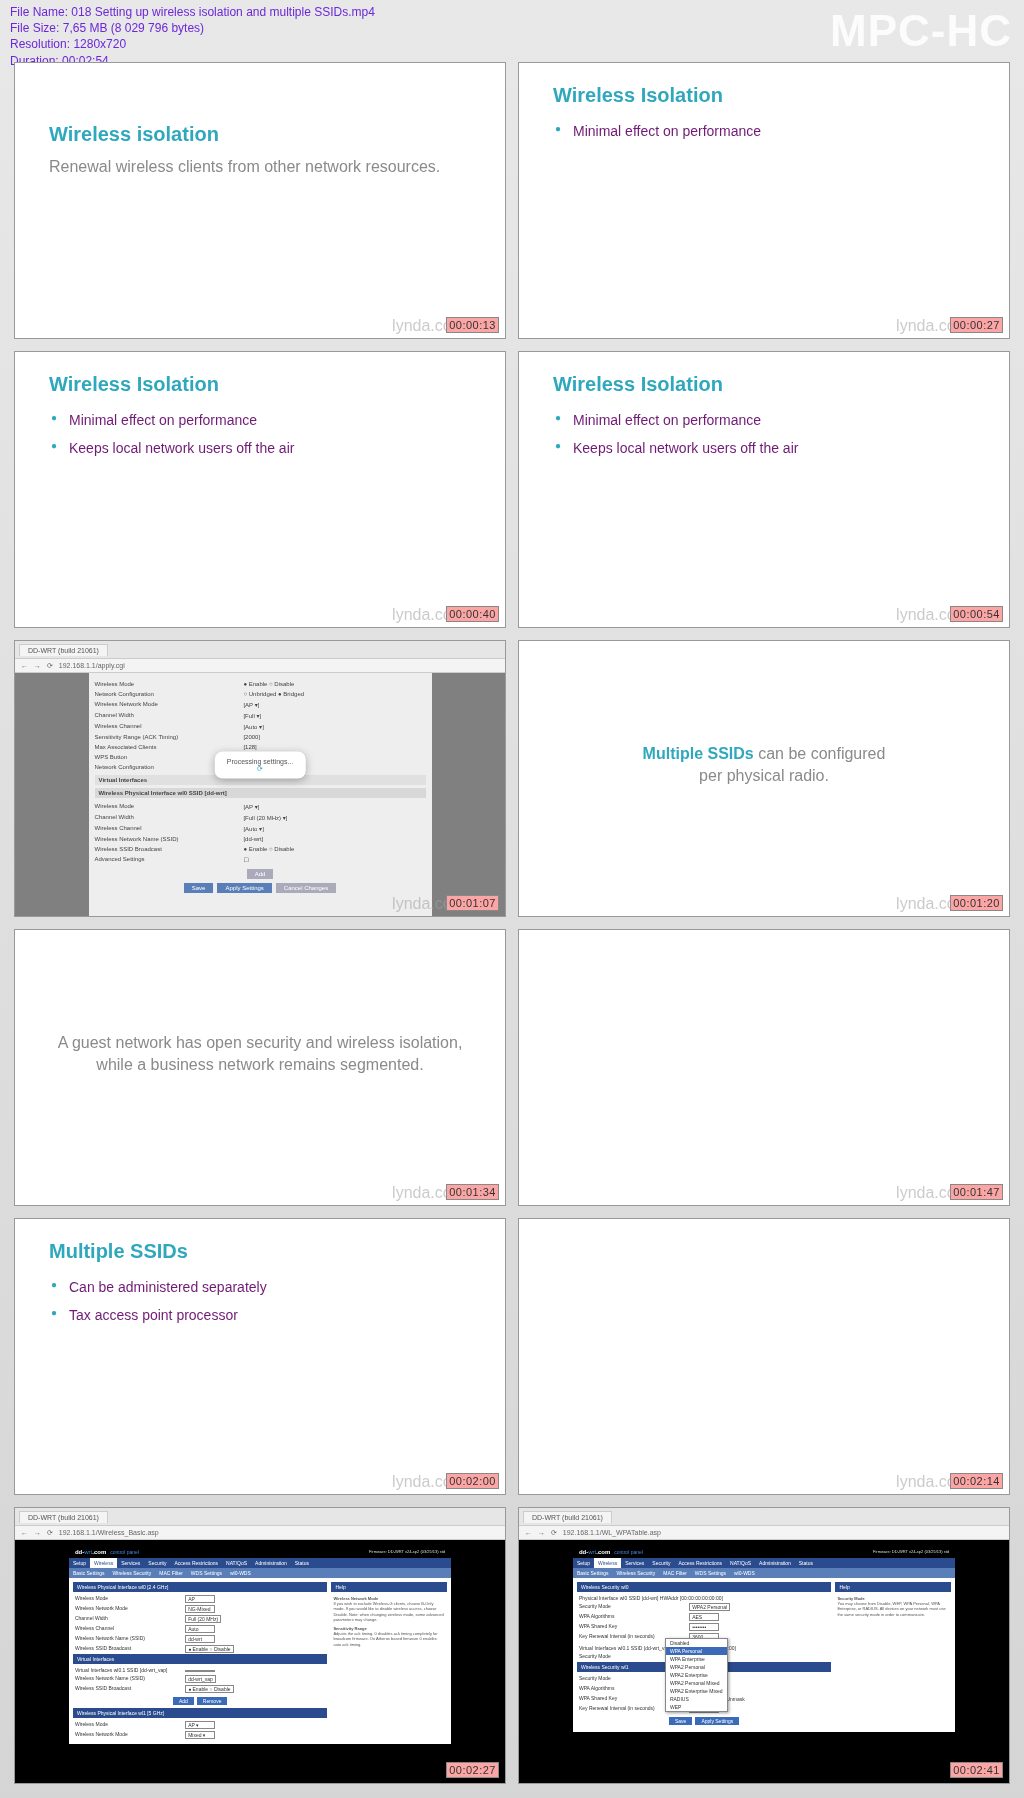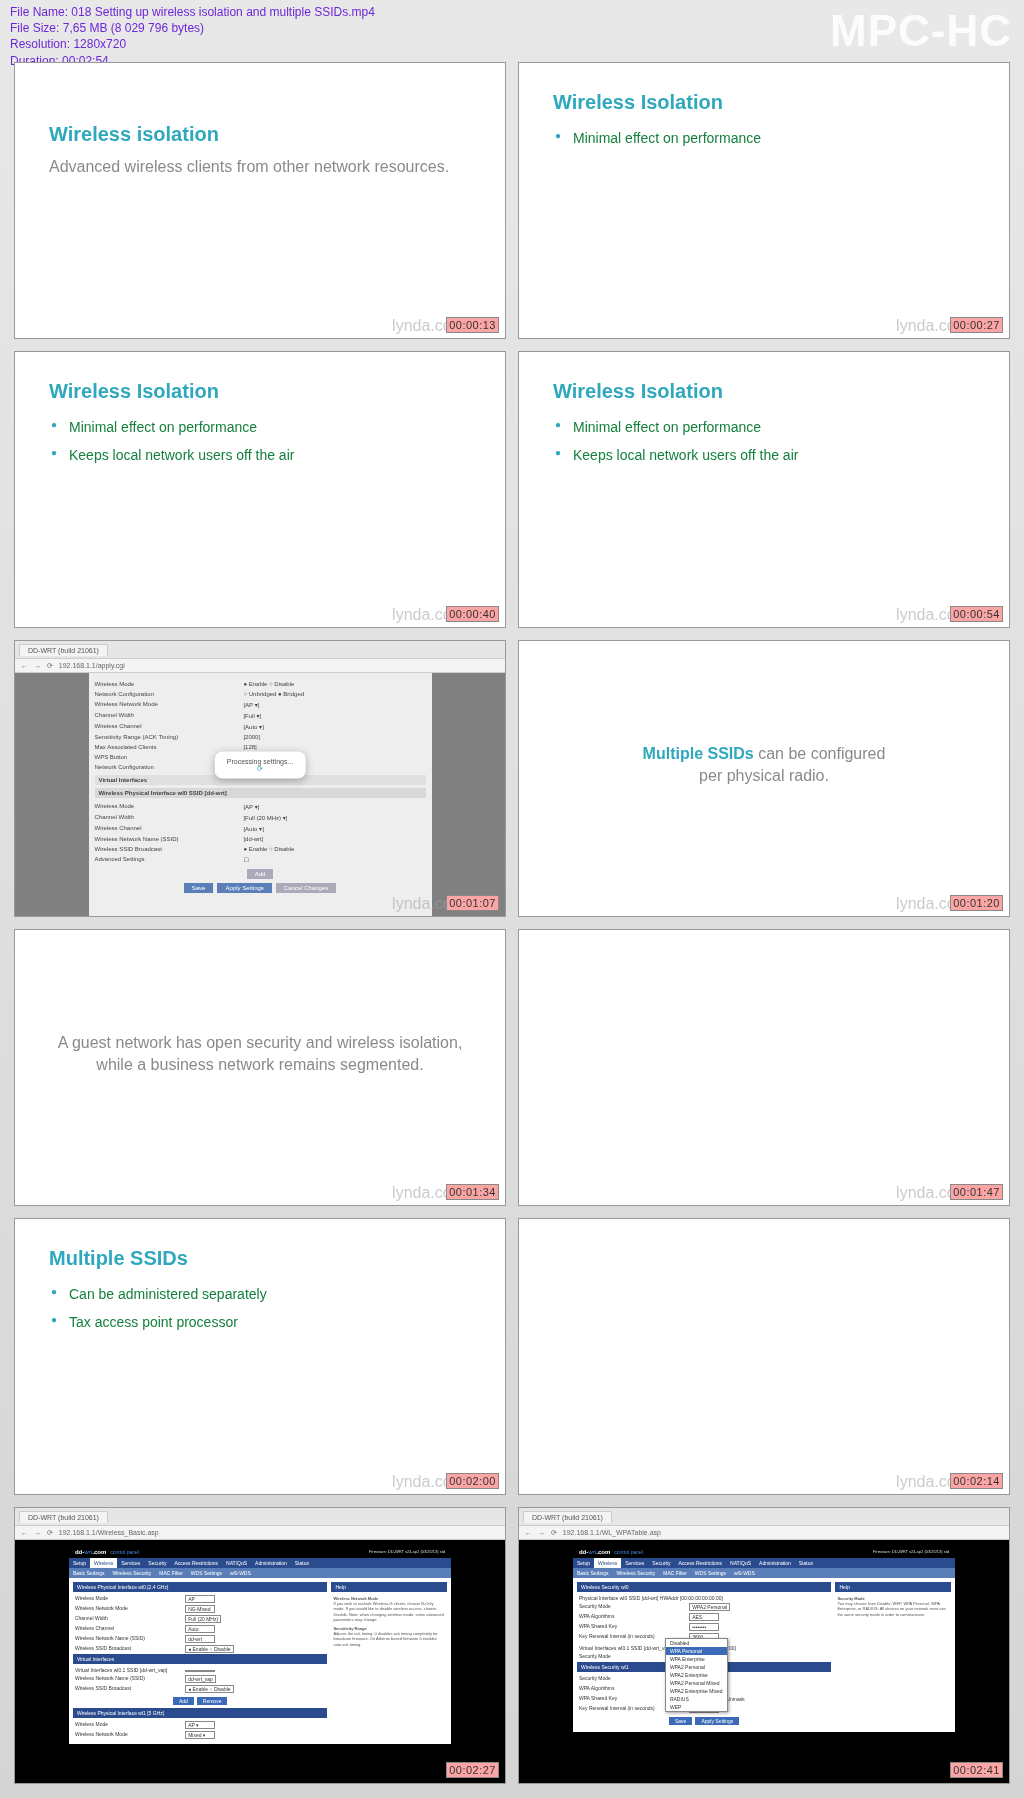--- a/index.html
+++ b/index.html
@@ -55,38 +55,38 @@
 .watermark {
   position: absolute;
   bottom: 3px; right: 40px;
   font-size: 16px;
   color: rgba(160,160,160,0.55);
   font-family: Arial, sans-serif;
   z-index: 4;
   font-weight: 400;
 }
 .slide-content {
-  padding: 28px 34px;
+  padding: 21px 34px;
 }
 .slide-title {
   font-size: 20px;
   color: #2fa8bd;
   font-weight: 600;
   margin-bottom: 10px;
 }
 .slide-sub {
   font-size: 16px;
   color: #8a8a8a;
   line-height: 1.35;
   font-weight: 500;
 }
 .bullets { list-style: none; }
 .bullets li {
   font-size: 14px;
-  color: #15803d;
+  color: #701a75;
   padding: 6px 0 6px 20px;
   position: relative;
 }
 .bullets li::before {
   content: "●";
   position: absolute;
   left: 2px; top: 6px;
   color: #2fa8bd;
   font-size: 10px;
 }
@@ -209,21 +209,21 @@
   <div class="metadata-row"><span class="label">Duration:</span> <span>00:02:54</span></div>
 </div>
 
 <div class="mpc-logo">MPC-HC</div>
 
 <div class="grid">
 
   <div class="thumb">
     <div class="slide-content" style="padding-top:60px;">
       <div class="slide-title">Wireless isolation</div>
-      <div class="slide-sub">Advanced wireless clients from other network resources.</div>
+      <div class="slide-sub">Renewal wireless clients from other network resources.</div>
     </div>
     <div class="watermark">lynda.com</div>
     <div class="timestamp">00:00:13</div>
   </div>
 
   <div class="thumb">
     <div class="slide-content">
       <div class="slide-title">Wireless Isolation</div>
       <ul class="bullets">
         <li>Minimal effect on performance</li>

